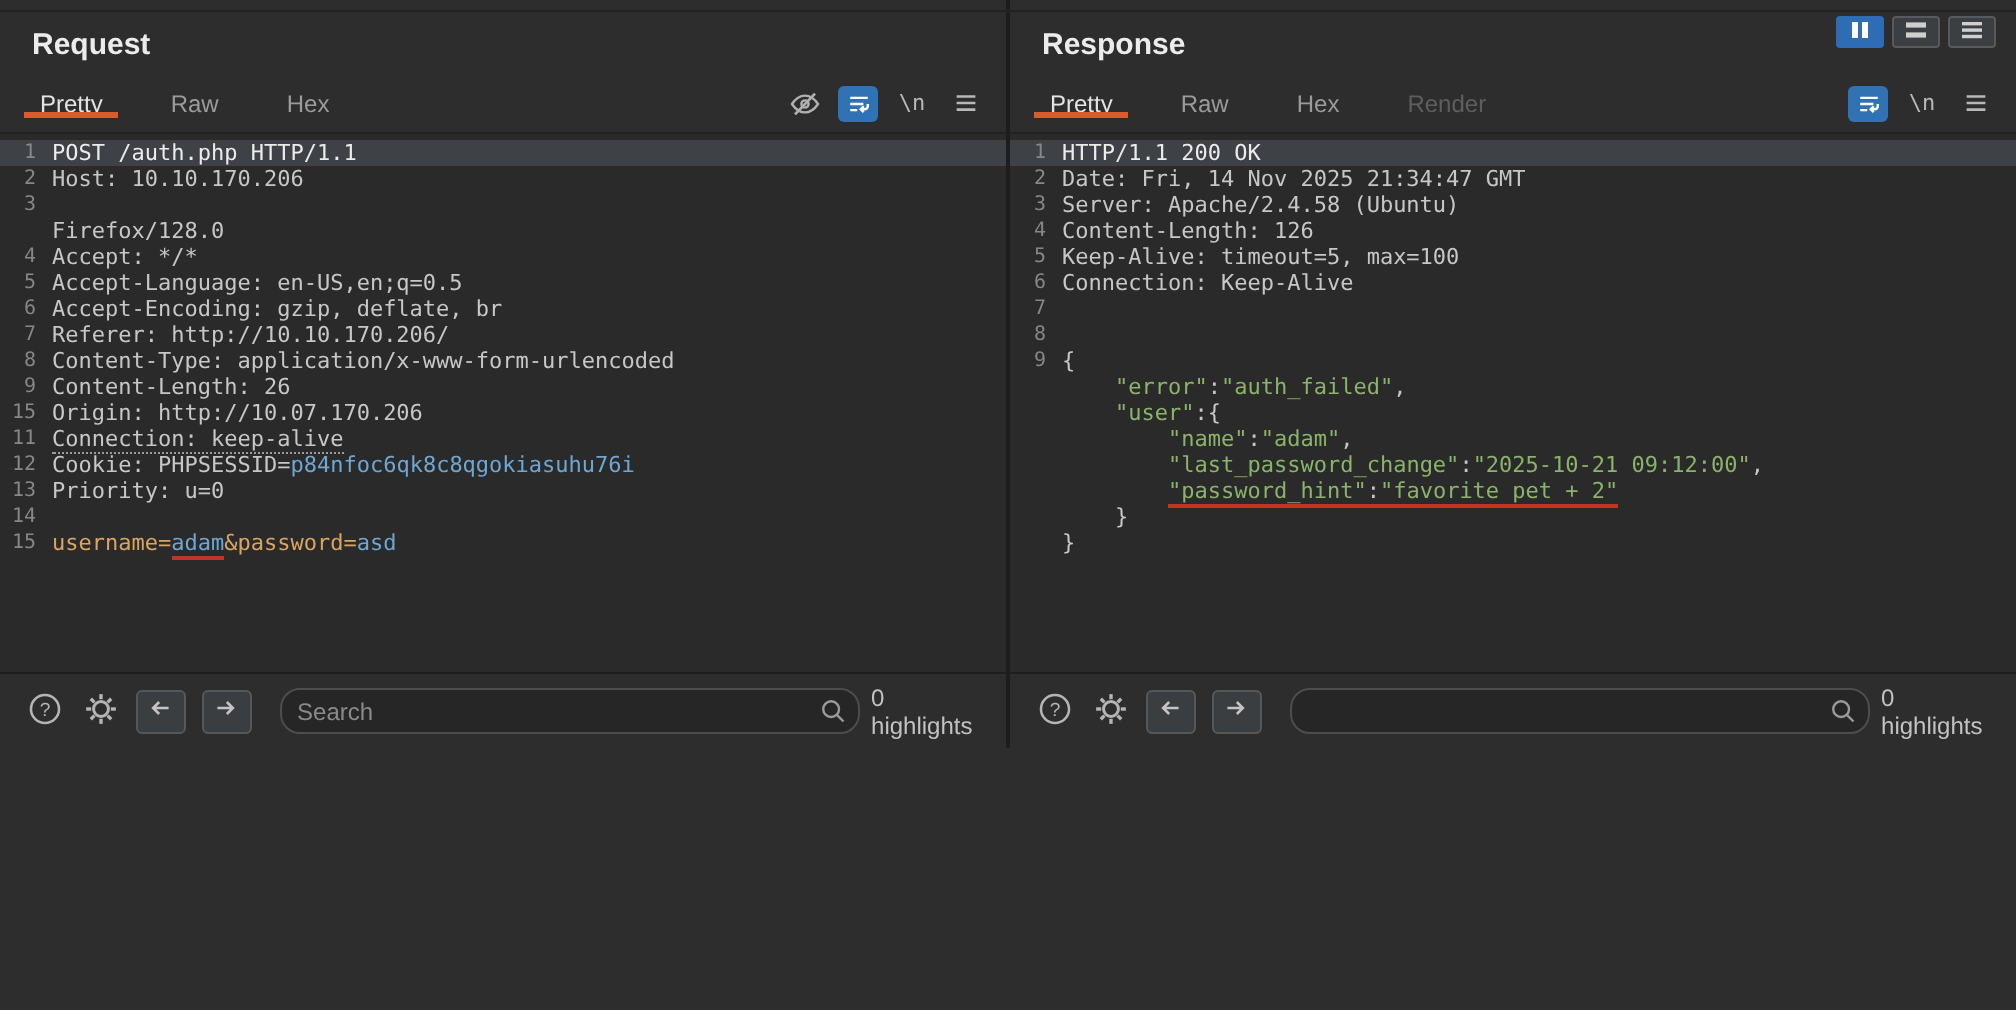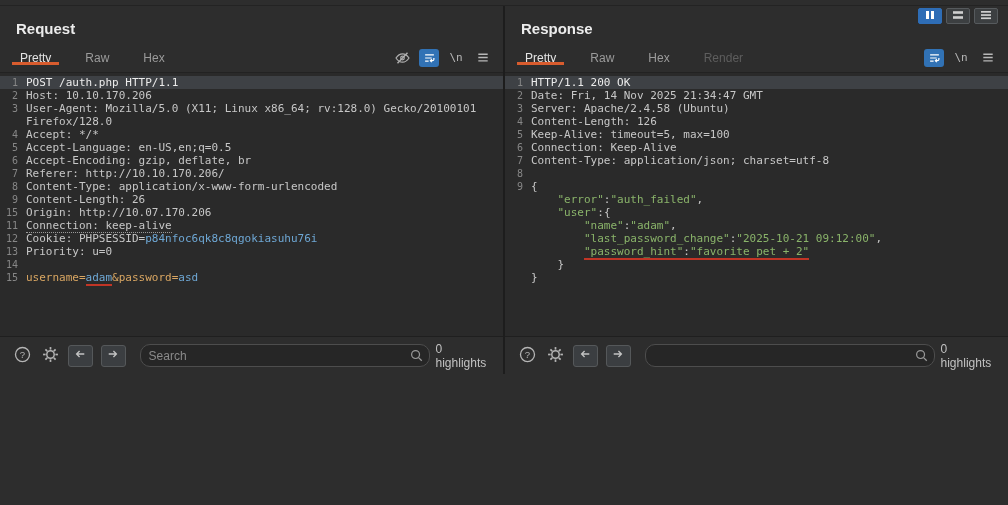--- a/index.html
+++ b/index.html
@@ -5,21 +5,21 @@
   * { margin:0; padding:0; box-sizing:border-box; }
   html,body { width:1008px; height:505px; }
   body {
     background:#2d2d2d;
     font-family:"Liberation Sans", sans-serif;
     overflow:hidden;
     position:relative;
     color:#c7c7c7;
   }
   .window-topline{ position:absolute; top:5px; left:0; right:0; height:1px; background:#232323; }
-  .app { display:flex; width:1008px; height:374px; padding-top:6px; }
+  .app { display:flex; width:1008px; height:374px; }
   .divider { width:2px; background:#1d1d1d; }
   .panel { flex:1; display:flex; flex-direction:column; min-width:0; background:#2d2d2d; }
   .panel-title { font-size:15px; font-weight:bold; color:#ececec; padding:14px 16px 6px 16px; }
   .tabbar { display:flex; align-items:center; height:30px; padding:0 10px 0 16px; border-bottom:1px solid #222; }
   .tabs { display:flex; align-items:flex-start; height:100%; }
   .tab { font-size:12px; color:#9b9b9b; padding:8px 4px 0 4px; margin-right:26px; position:relative; cursor:pointer; }
   .tab.active { color:#e4e4e4; }
   .tab.active::after { content:""; position:absolute; left:-4px; right:-4px; bottom:0; height:3px; background:#d85c2e; }
   .tab.disabled { color:#5e5e5e; }
   .tab-icons { margin-left:auto; display:flex; align-items:center; gap:7px; }
@@ -117,21 +117,20 @@
         <div class="row hl">
           <span class="gutter">1</span>
           <span class="code"><span class="seg b">POST /auth.php HTTP/1.1</span></span>
         </div>
         <div class="row">
           <span class="gutter">2</span>
           <span class="code"><span class="seg d">Host: 10.10.170.206</span></span>
         </div>
         <div class="row">
           <span class="gutter">3</span>
-          <span class="code"><span class="seg d">User-Agent: Mozilla/5.0 (X11; Linux x86_64; rv:128.0) Gecko/20100101</span></span>
         </div>
         <div class="row">
           <span class="gutter"></span>
           <span class="code"><span class="seg d">Firefox/128.0</span></span>
         </div>
         <div class="row">
           <span class="gutter">4</span>
           <span class="code"><span class="seg d">Accept: */*</span></span>
         </div>
         <div class="row">
@@ -269,21 +268,20 @@
         <div class="row">
           <span class="gutter">5</span>
           <span class="code"><span class="seg d">Keep-Alive: timeout=5, max=100</span></span>
         </div>
         <div class="row">
           <span class="gutter">6</span>
           <span class="code"><span class="seg d">Connection: Keep-Alive</span></span>
         </div>
         <div class="row">
           <span class="gutter">7</span>
-          <span class="code"><span class="seg d">Content-Type: application/json; charset=utf-8</span></span>
         </div>
         <div class="row">
           <span class="gutter">8</span>
           <span class="code"></span>
         </div>
         <div class="row">
           <span class="gutter">9</span>
           <span class="code"><span class="seg d">{</span></span>
         </div>
         <div class="row">

